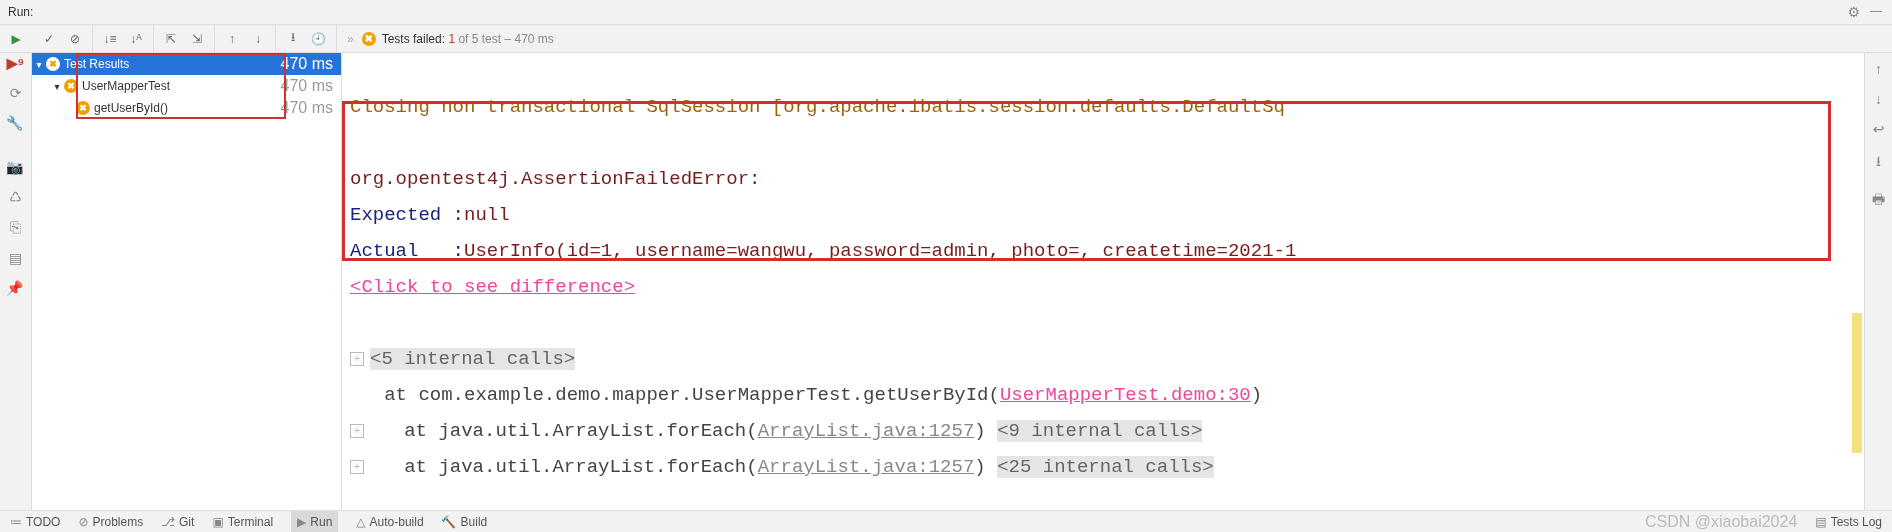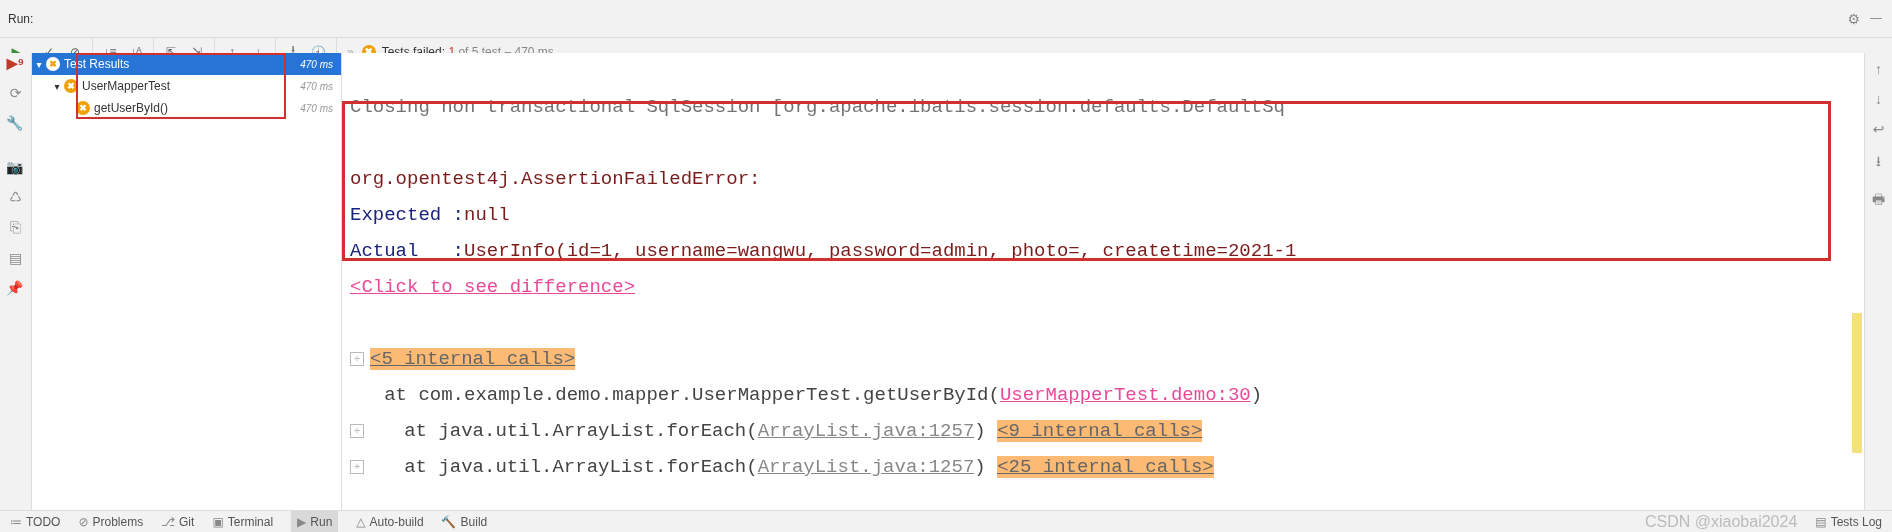--- a/index.html
+++ b/index.html
@@ -1,19 +1,19 @@
 <!DOCTYPE html>
 <html><head>
 <meta charset="utf-8">
 <style>
 * { margin: 0; padding: 0; box-sizing: border-box; }
 body { font-family: "Segoe UI", Arial, sans-serif; font-size: 12px; background: #f2f2f2; color: #333; width: 1892px; height: 532px; overflow: hidden; position: relative; }
 
 
-.top-bar { height: 38px; background: #f2f2f2; display: flex; align-items: center; border-bottom: 1px solid #ddd; }
+.top-bar { height: 25px; background: #f2f2f2; display: flex; align-items: center; border-bottom: 1px solid #ddd; }
 .run-label { padding: 0 12px 0 8px; color: #333; }
 .tab { display: flex; align-items: center; height: 24px; background: #fff; border: 1px solid #ddd; border-bottom: none; padding: 0 6px 0 8px; gap: 6px; }
 .tab-icon { width: 12px; height: 12px; border-radius: 50%; background: linear-gradient(#8bc34a,#689f38); }
 .tab-close { color: #999; font-size: 11px; cursor: pointer; }
 .top-bar-right { margin-left: auto; display: flex; gap: 10px; padding-right: 10px; color: #888; }
 .gear { font-size: 14px; }
 
 
 .tool-row { height: 28px; display: flex; align-items: center; border-bottom: 1px solid #ddd; background: #f2f2f2; }
 .tool-group { display: flex; align-items: center; gap: 4px; padding: 0 6px; height: 100%; border-right: 1px solid #ddd; }
@@ -33,33 +33,33 @@
 .side-gutter .icon { font-size: 14px; }
 .red-bug { color: #c0392b; font-weight: bold; }
 
 .tree { width: 310px; background: #fff; border-right: 1px solid #ddd; position: relative; }
 .tree-row { display: flex; align-items: center; height: 22px; padding-right: 8px; }
 .tree-row.selected { background: #2675d6; color: #fff; }
 .tree-row .chev { width: 14px; text-align: center; color: inherit; font-size: 10px; }
 .tree-row .badge { width: 14px; height: 14px; border-radius: 50%; background: #f0a000; color: #fff; display: flex; align-items: center; justify-content: center; font-size: 9px; font-weight: bold; margin-right: 4px; }
 .tree-row.selected .badge { background: #fff; color: #f0a000; }
 .tree-row .label { flex: 1; }
-.tree-row .time { color: #999; font-size: 10px; font-style: italic; }
+.tree-row .time { color: #999; font-size: 16px; }
 .tree-row.selected .time { color: #fff; }
 .indent1 { padding-left: 18px; }
 .indent2 { padding-left: 44px; }
 .red-box-tree { position: absolute; left: 44px; top: 0; width: 210px; height: 66px; border: 2px solid #d32f2f; pointer-events: none; }
 
 .console-wrap { flex: 1; position: relative; background: #fff; overflow: hidden; }
 .console { position: absolute; inset: 0; padding: 0 0 0 8px; font-family: "Consolas", "Courier New", monospace; font-size: 19px; line-height: 36px; color: #444; white-space: pre; overflow: hidden; }
-.cut-line { color: #737373; margin-top: -20px; }
+.cut-line { color: #a16207; margin-top: -20px; }
 .maroon { color: #7a1c1c; }
 .exp-label { color: #1a237e; }
 .link { color: #ec4899; text-decoration: underline; cursor: pointer; }
-.internal { background: #fdba74; color: #666; text-decoration: underline; }
+.internal { background: #e5e5e5; color: #666; }
 .gutter-box { display:inline-flex; width:14px; height:14px; border:1px solid #bbb; color:#bbb; align-items:center; justify-content:center; font-size:11px; margin-right:6px; vertical-align: middle; }
 .red-box-console { position: absolute; left: 0px; top: 48px; width: 1489px; height: 160px; border: 3px solid #d32f2f; pointer-events: none; }
 .right-rail { position: absolute; right: 0; top: 0; width: 28px; bottom: 0; background: #f2f2f2; border-left: 1px solid #ddd; display: flex; flex-direction: column; align-items: center; gap: 14px; padding-top: 8px; color: #888; font-size: 14px; }
 .yellow-strip { position:absolute; right:30px; top:260px; width:10px; height:140px; background:#f5e07e; }
 
 
 .status-bar { position: absolute; bottom: 0; left: 0; right: 0; height: 22px; background: #f2f2f2; border-top: 1px solid #ddd; display: flex; align-items: center; gap: 18px; padding: 0 10px; font-size: 12px; }
 .status-bar .item { display: flex; align-items: center; gap: 4px; color: #555; }
 .run-active { background: #d9d9d9; padding: 0 6px; height: 100%; display:flex; align-items:center; gap:4px; }
 .sb-icon { color: #888; font-size: 12px; }

